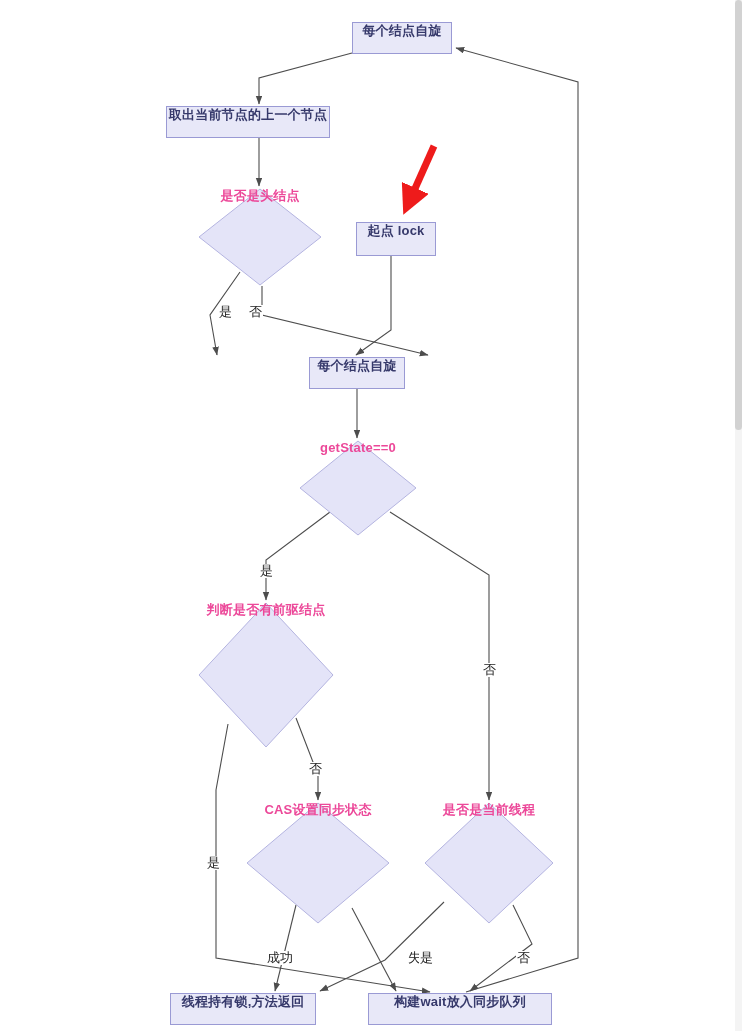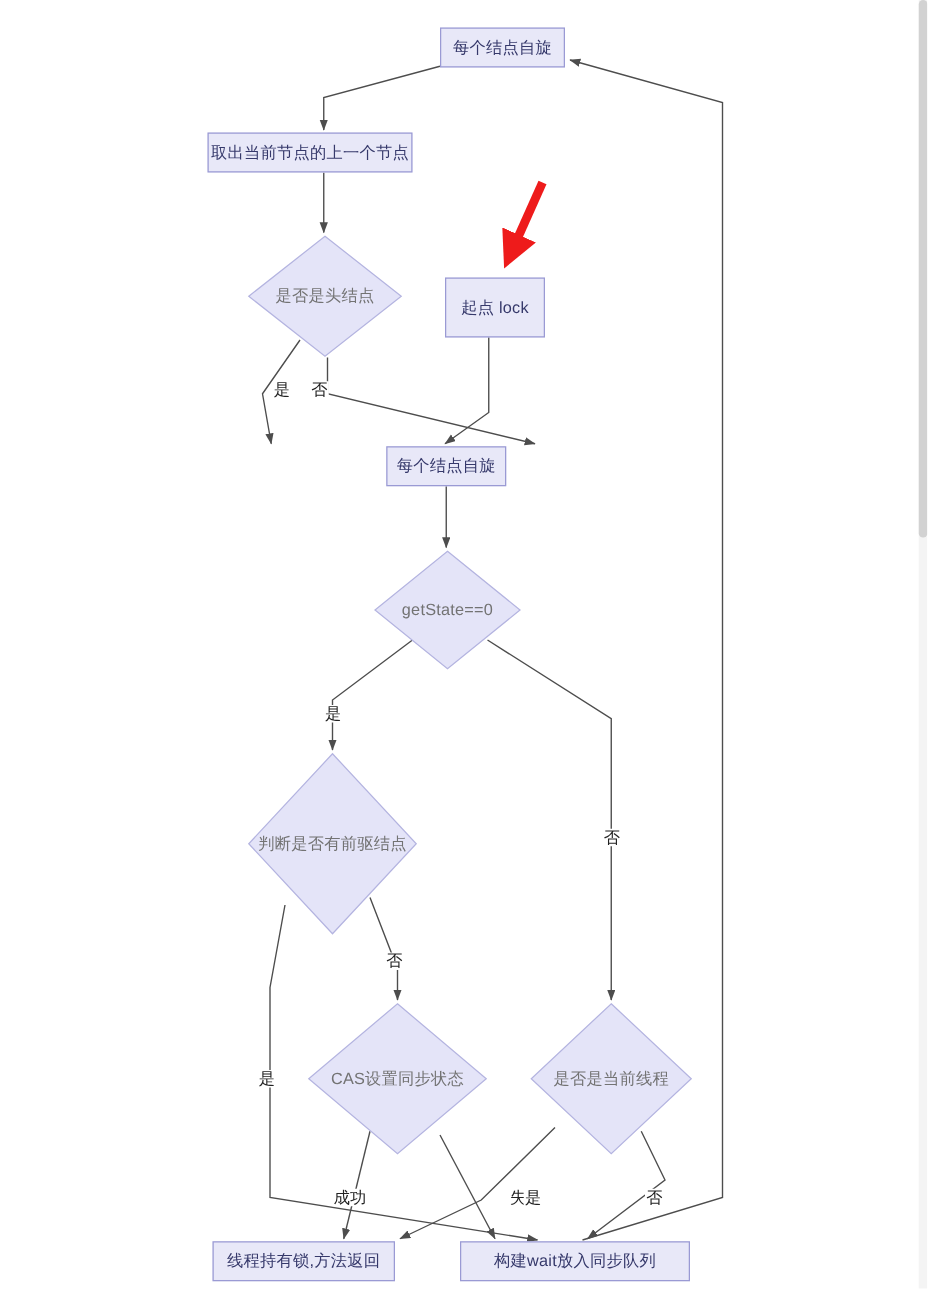--- a/index.html
+++ b/index.html
@@ -17,45 +17,46 @@
   }
   #edges {
     position: absolute;
     left: 0; top: 0;
     width: 742px; height: 1031px;
     pointer-events: none;
   }
   .node {
     position: absolute;
     display: flex;
-    align-items: center;
+    align-items: flex-start;
     justify-content: center;
     color: #36396b;
     font-size: 13px;
     line-height: 1.2;
     white-space: nowrap;
     letter-spacing: 0.2px;
+    font-weight: bold;
   }
   .node.rect {
     background: #e8e8f8;
     border: 1px solid #9a9ad4;
   }
   .node.diamond {
     background: transparent;
     border: none;
   }
   .diamond-shape {
     position: absolute;
     left: 0; top: 0;
     width: 100%; height: 100%;
   }
   .diamond-label {
     position: relative;
     z-index: 2;
-    color: #737373;
+    color: #ec4899;
     font-size: 13px;
     white-space: nowrap;
   }
   .edge-label {
     position: absolute;
     font-size: 13px;
     color: #222222;
     background: #ffffff;
     padding: 0 1px;
     line-height: 1.1;
@@ -136,21 +137,21 @@
     <span>取出当前节点的上一个节点</span>
   </div>
 
   <div class="node diamond" style="left:198px;top:188px;width:124px;height:98px;">
     <svg class="diamond-shape" viewBox="0 0 124 98" preserveAspectRatio="none">
       <polygon points="62,1 123,49 62,97 1,49" fill="#e4e4f8" stroke="#b4b4e0" stroke-width="1"></polygon>
     </svg>
     <span class="diamond-label">是否是头结点</span>
   </div>
 
-  <div class="node rect" style="left:356px;top:222px;width:80px;height:48px;">
+  <div class="node rect" style="left:356px;top:222px;width:80px;height:34px;">
     <span>起点 lock</span>
   </div>
 
 
   <div class="node rect" style="left:309px;top:357px;width:96px;height:32px;">
     <span>每个结点自旋</span>
   </div>
 
   <div class="node diamond" style="left:299px;top:440px;width:118px;height:96px;">
     <svg class="diamond-shape" viewBox="0 0 118 96" preserveAspectRatio="none">

